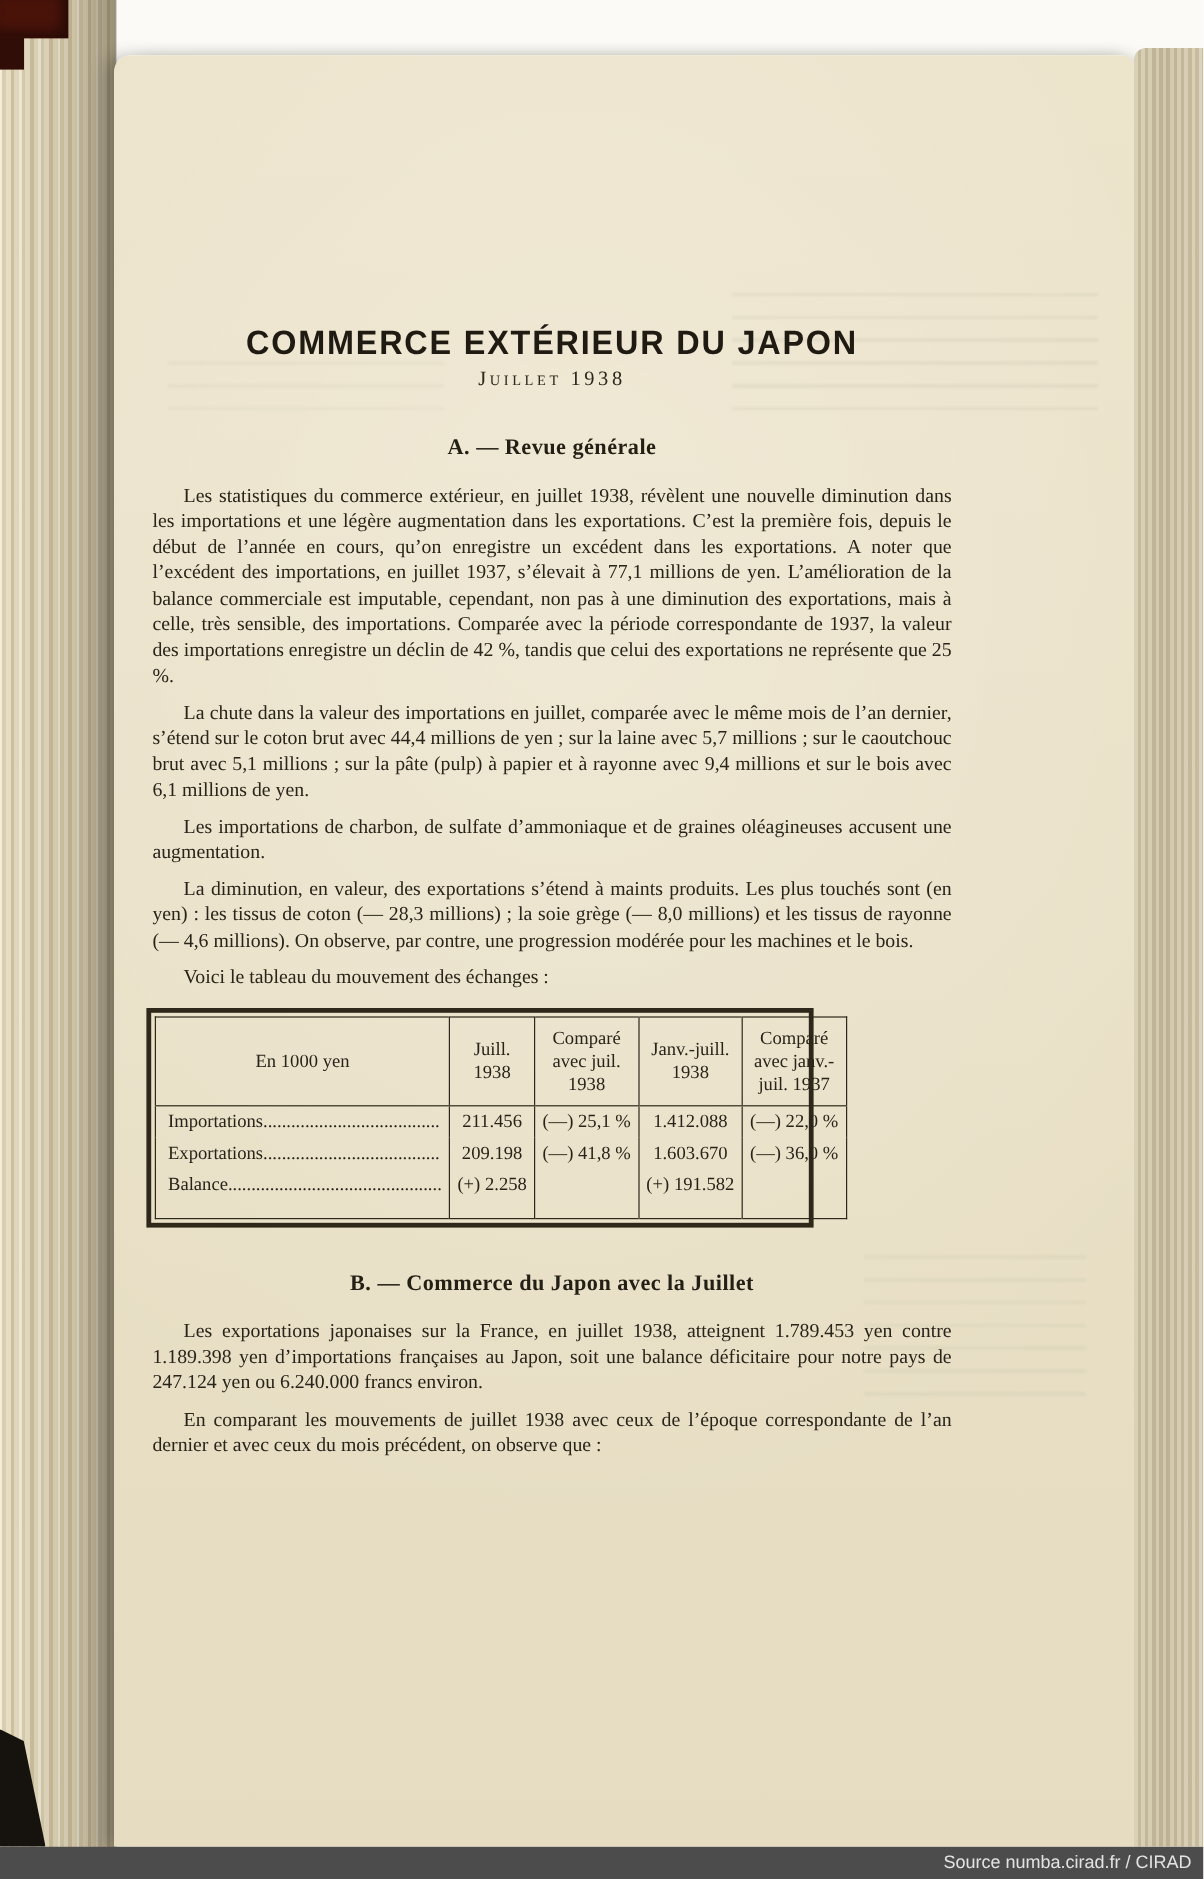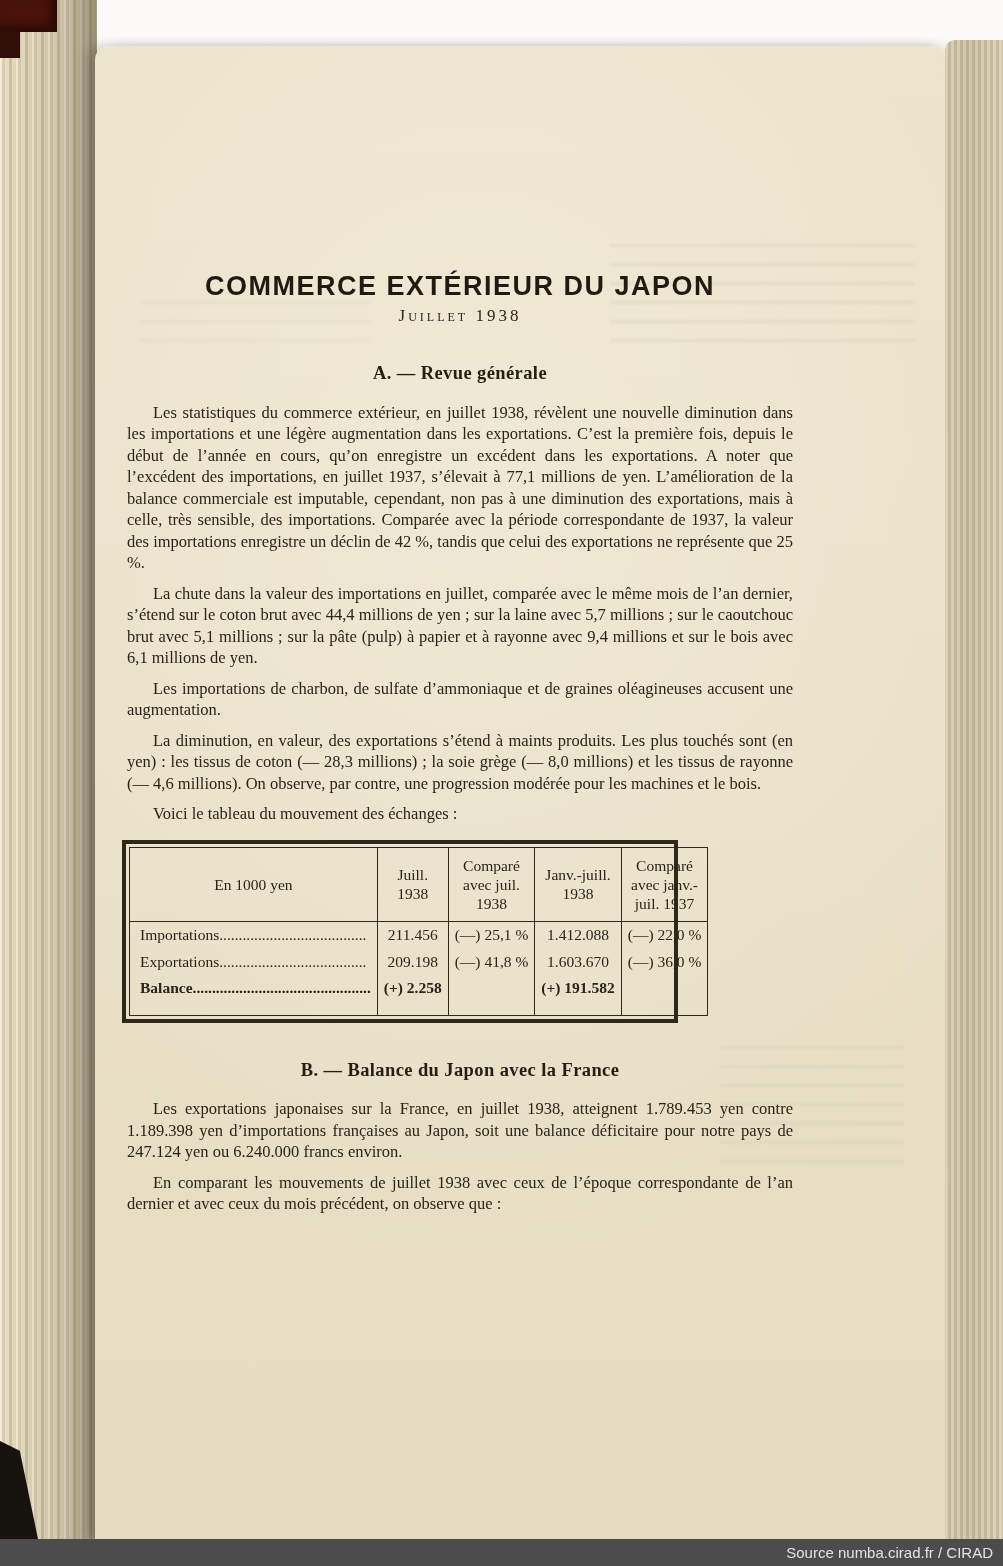--- a/index.html
+++ b/index.html
@@ -115,21 +115,21 @@
     padding:8px 4px; line-height:19px; height:62px;
   }
   table.trade th:first-child, table.trade td:first-child { border-left:none; }
   table.trade td {
     border-left:1px solid #2d2819;
     text-align:center; padding:2px 6px; height:27px;
     white-space:nowrap;
   }
   table.trade td.lbl { text-align:left; overflow:hidden; padding-left:10px; }
   table.trade tr.first td { }
-  table.trade tr.last  td { padding-bottom:16px;font-weight:bold; }
+  table.trade tr.last  td { padding-bottom:16px; }
 
   
   .footer-bar {
     position:absolute; left:0; bottom:0; width:1003px; height:27px;
     background:#4c4c4c;
     display:flex; align-items:center; justify-content:flex-end;
     padding-right:10px;
     color:#e3e3e3;
     font-family:"Liberation Sans", sans-serif; font-size:15px;
   }
@@ -201,21 +201,21 @@
               <td class="lbl">Balance..............................................</td>
               <td>(+) 2.258</td>
               <td></td>
               <td>(+) 191.582</td>
               <td></td>
             </tr>
           </tbody>
         </table>
       </div>
 
-      <div class="section-heading">B. — Balance du Japon avec la France</div>
+      <div class="section-heading">B. — Commerce du Japon avec la Juillet</div>
 
       <p class="body-para">Les exportations japonaises sur la France, en juillet 1938, atteignent 1.789.453 yen contre 1.189.398 yen d’importations françaises au Japon, soit une balance déficitaire pour notre pays de 247.124 yen ou 6.240.000 francs environ.</p>
       <p class="body-para">En comparant les mouvements de juillet 1938 avec ceux de l’époque correspondante de l’an dernier et avec ceux du mois précédent, on observe que :</p>
 
     </div>
   </div>
 
   <div class="right-edge"></div>
 
   <div class="footer-bar">

